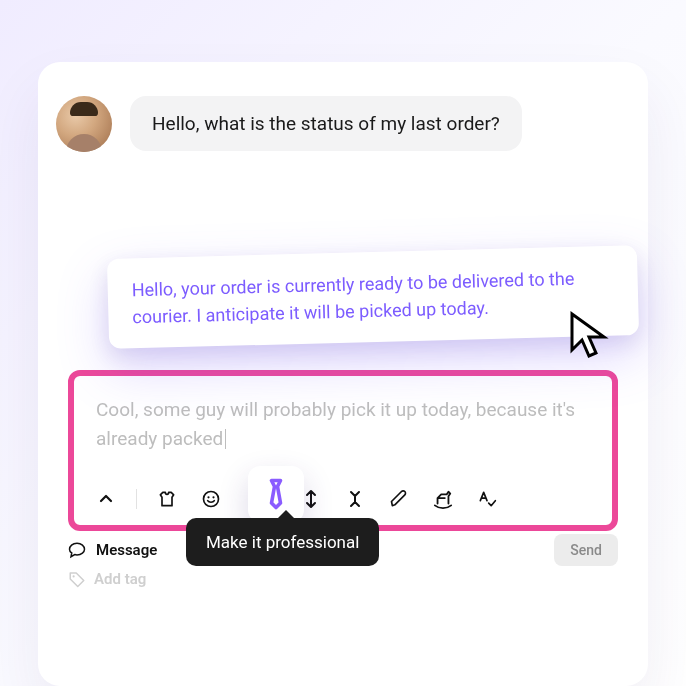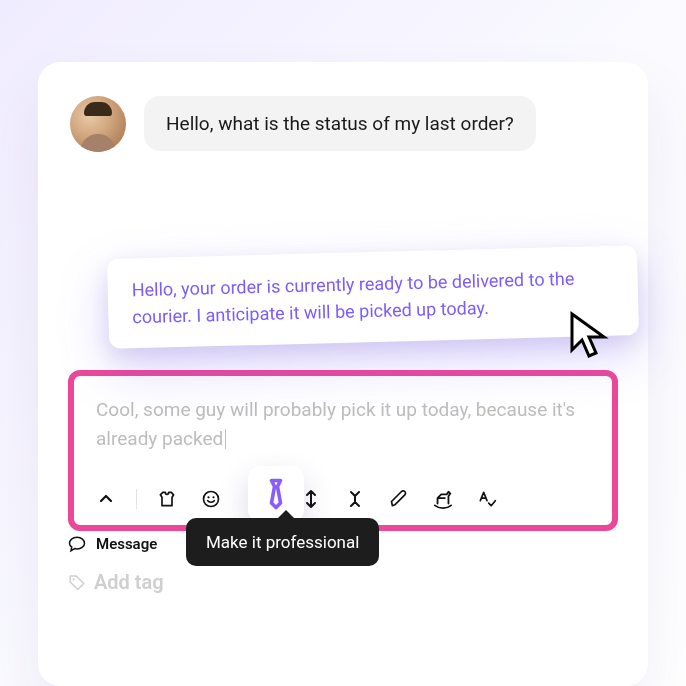--- a/index.html
+++ b/index.html
@@ -13,21 +13,21 @@
   }
   .card {
     position: absolute;
     left: 38px;
     top: 62px;
     right: 38px;
     bottom: 0;
     background: #ffffff;
     border-radius: 22px;
     box-shadow: 0 30px 60px rgba(60,40,120,0.08);
-    padding: 34px 30px 40px 32px;
+    padding: 34px 30px 40px 18px;
   }
   .msg-row {
     display: flex;
     align-items: flex-start;
     gap: 18px;
     margin-bottom: 36px;
   }
   .avatar {
     width: 56px;
     height: 56px;
@@ -197,21 +197,21 @@
     cursor: pointer;
   }
   .addtag-row {
     position: absolute;
     left: 30px;
     top: 508px;
     display: flex;
     align-items: center;
     gap: 8px;
     color: #cfcfcf;
-    font-size: 20px;
+    font-size: 15px;
     font-weight: 600;
   }
   svg { display: block; }
 </style>
 </head>
 <body>
 
 <div class="card">
 
   <div class="msg-row">
@@ -310,20 +310,23 @@
       <svg width="18" height="18" viewBox="0 0 24 24">
           <path d="M12 3 C6 3 2 7 2 11 C2 13 3 15 5 16 L4 21 L9 18 C10 18.3 11 18.5 12 18.5 C18 18.5 22 14.5 22 11 C22 7 18 3 12 3 Z" stroke="#111" stroke-width="2" fill="none"></path>
         </svg>
       <span>Message</span>
     </div>
     <div class="footer-mid">
       <svg width="20" height="20" viewBox="0 0 24 24">
           <path d="M5 19 L17 7 M17 7 L19 5 M14 4 L14 8 M12 6 L16 6 M20 10 L20 14 M18 12 L22 12" stroke="#111" stroke-width="2" fill="none" stroke-linecap="round"></path>
         </svg>
     </div>
+    <div class="send-btn">
+      <span>Send</span>
+    </div>
   </div>
 
   <div class="addtag-row">
     <svg width="18" height="18" viewBox="0 0 24 24">
         <path d="M3 12 L3 4 L11 4 L21 14 L13 22 Z" stroke="#cfcfcf" stroke-width="2" fill="none" stroke-linejoin="round"></path>
         <circle cx="7.5" cy="8.5" r="1.4" fill="#cfcfcf"></circle>
       </svg>
     <span>Add tag</span>
   </div>
 

